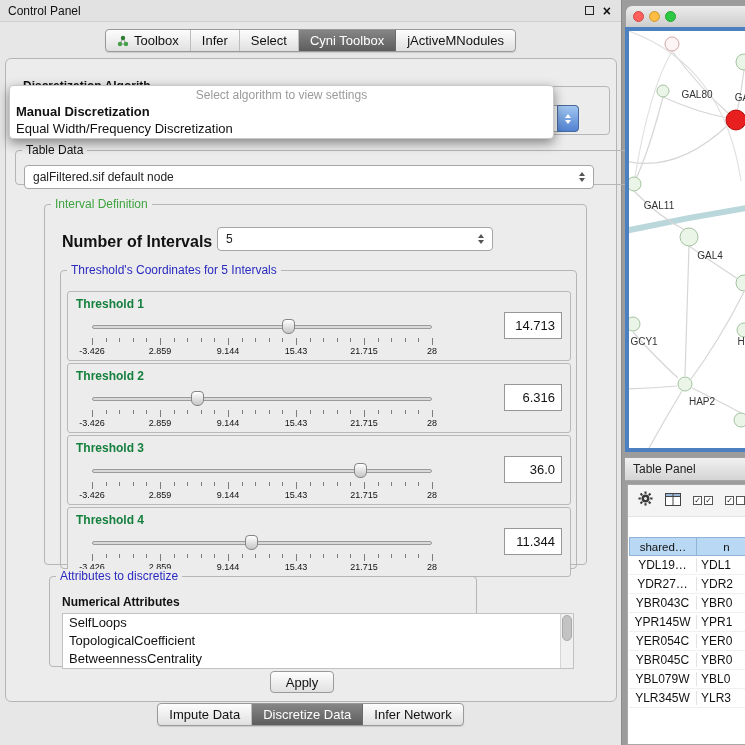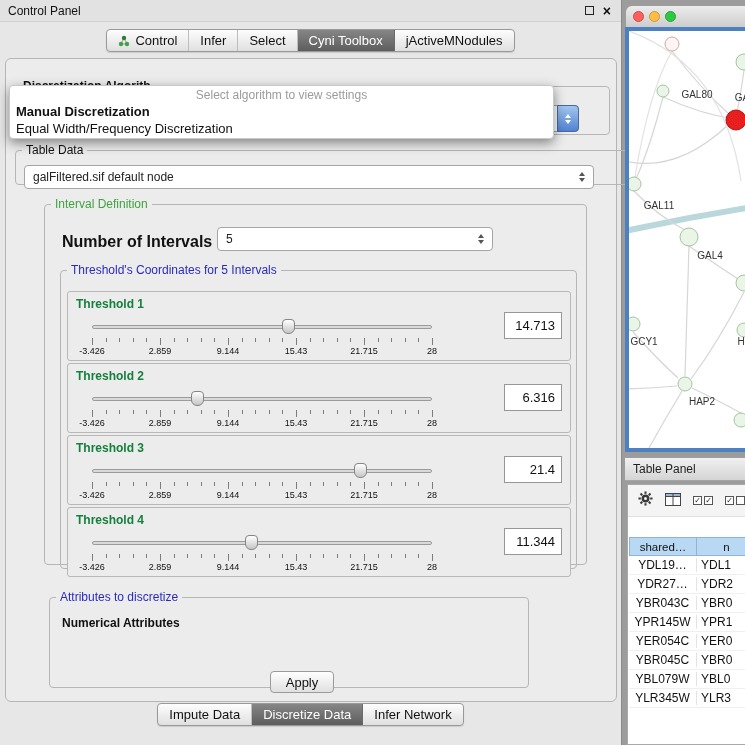--- a/index.html
+++ b/index.html
@@ -119,21 +119,21 @@
             <span>
               <svg width="12" height="12" viewBox="0 0 12 12">
                 <line x1="3" y1="9" x2="6" y2="3" stroke="#9a9a9a"></line>
                 <line x1="9" y1="9" x2="6" y2="3" stroke="#9a9a9a"></line>
                 <line x1="3" y1="9" x2="9" y2="9" stroke="#9a9a9a"></line>
                 <circle cx="3" cy="9" r="2.2" fill="#43a047"></circle>
                 <circle cx="9" cy="9" r="2.2" fill="#43a047"></circle>
                 <circle cx="6" cy="3" r="2.2" fill="#2e7d32"></circle>
               </svg>
             </span>
-            <span>Control</span>
+            <span>Toolbox</span>
           </div>
           <div class="seg">
             <span>Infer</span>
           </div>
           <div class="seg">
             <span>Select</span>
           </div>
           <div class="seg active">
             <span>Cyni Toolbox</span>
           </div>
@@ -310,21 +310,21 @@
                   <div class="tick major" style="left: 100%;"></div>
                 </div>
                 <div class="scale">
                   <div class="slab" style="left: 0%;">-3.426</div>
                   <div class="slab" style="left: 20%;">2.859</div>
                   <div class="slab" style="left: 40%;">9.144</div>
                   <div class="slab" style="left: 60%;">15.43</div>
                   <div class="slab" style="left: 80%;">21.715</div>
                   <div class="slab" style="left: 100%;">28</div>
                 </div>
-                <div class="vfield">21.4</div>
+                <div class="vfield">36.0</div>
               </div>
               <div class="tbox" style="top: 230px;">
                 <div class="tlabel">Threshold 4</div>
                 <div class="slider">
                   <div class="strack"></div>
                   <div class="sthumb" style="left: calc(47% - 6.5px);"></div>
                 </div>
                 <div class="ticks">
                   <div class="tick major" style="left: 0%;"></div>
                   <div class="tick" style="left: 4%;"></div>
@@ -360,23 +360,31 @@
                   <div class="slab" style="left: 60%;">15.43</div>
                   <div class="slab" style="left: 80%;">21.715</div>
                   <div class="slab" style="left: 100%;">28</div>
                 </div>
                 <div class="vfield">11.344</div>
               </div>
             </div>
         </fieldset>
       </fieldset>
 
-      <fieldset style="left:43px; top:531px; width:480px; height:98px;">
+      <fieldset style="left:43px; top:510px; width:428px; height:98px;">
         <legend class="legend-blue">Attributes to discretize</legend>
         <div id="attr-label">Numerical Attributes</div>
+        <div id="attr-list">
+          <div id="attr-scroll">
+            <div id="attr-scroll-thumb"></div>
+          </div>
+        <div class="aitem">SelfLoops</div>
+            <div class="aitem">TopologicalCoefficient</div>
+            <div class="aitem">BetweennessCentrality</div>
+          </div>
       </fieldset>
 
       <div id="apply-btn">Apply</div>
     </div>
 
     <div id="bottom-tabs-wrap" class="tabbar-wrap">
       <div id="bottom-tabs" class="segbar">
           <div class="seg">
             <span>Impute Data</span>
           </div>

